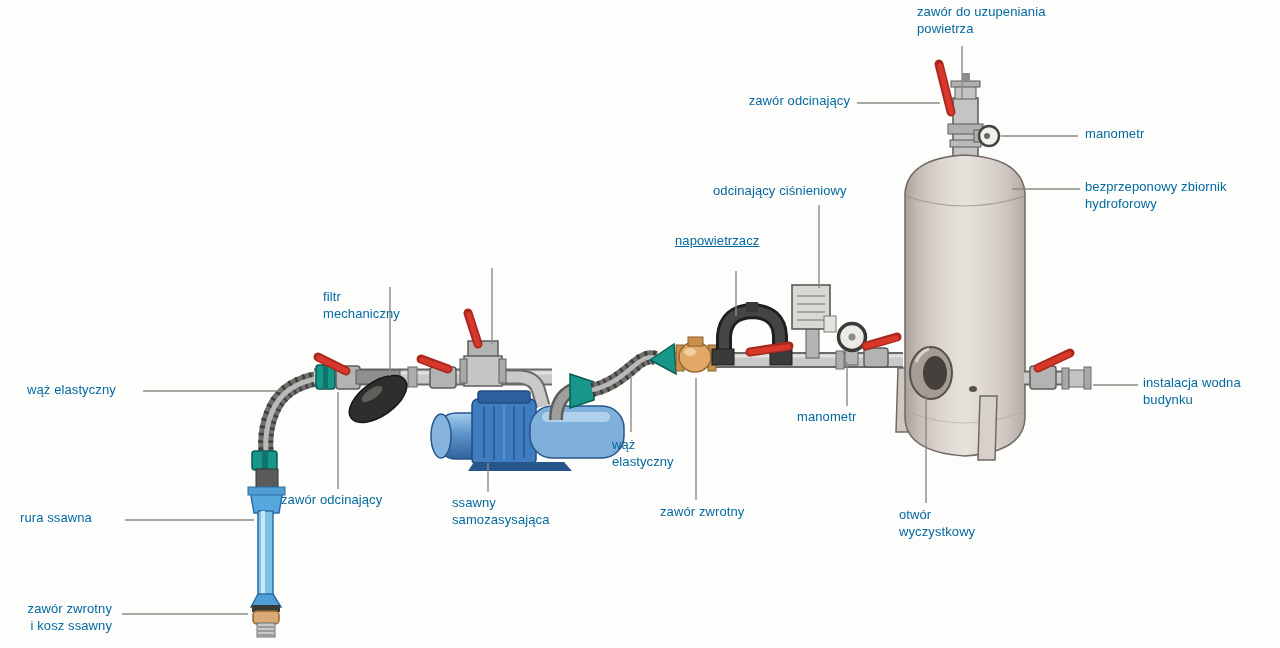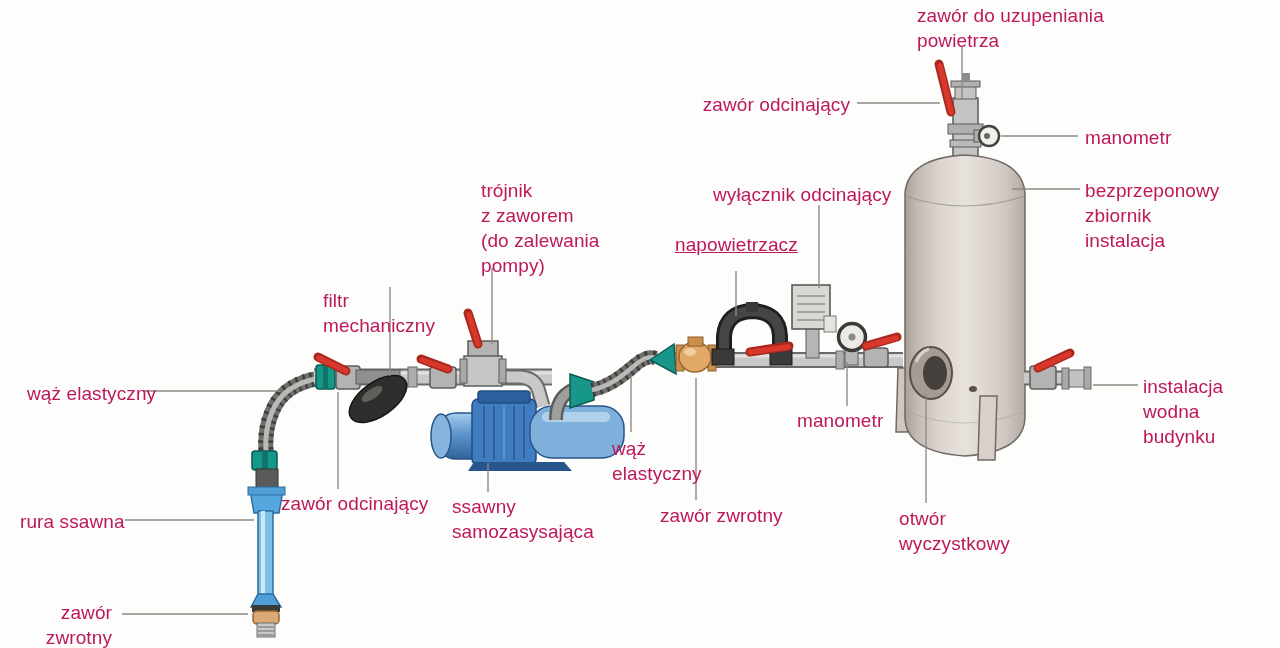--- a/index.html
+++ b/index.html
@@ -1,19 +1,19 @@
 <!DOCTYPE html>
 <html><head>
 <meta charset="utf-8">
 <style>
   html,body{margin:0;padding:0;background:#fdfdfb;}
   .canvas{position:relative;width:1280px;height:648px;background:#fdfdfb;overflow:hidden;
           font-family:"Liberation Sans",sans-serif;}
   .art{position:absolute;left:0;top:0;}
-  .lbl{position:absolute;font-size:19px;line-height:1.32;color:#be185d;
+  .lbl{position:absolute;font-size:13px;line-height:1.32;color:#0369a1;
        white-space:pre-line;letter-spacing:.1px;}
   .lbl.r{text-align:right;}
 </style>
 </head>
 <body>
 
 <div class="canvas">
 
 <svg class="art" width="1280" height="648" viewBox="0 0 1280 648">
   <defs>
@@ -244,27 +244,23 @@
     <path d="M125 520 H254"></path>
     <path d="M122 614 H248"></path>
   </g>
 </svg>
 
 <div class="lbl" style="left:917px;top:3px;">zawór do uzupeniania
 powietrza</div>
 <div class="lbl r" style="right:430px;top:92px;">zawór odcinający</div>
 <div class="lbl" style="left:1085px;top:125px;">manometr</div>
 <div class="lbl" style="left:1085px;top:178px;">bezprzeponowy zbiornik
-instalacja</div>
-<div class="lbl" style="left:713px;top:182px;">wyłącznik odcinający</div>
+hydroforowy</div>
+<div class="lbl" style="left:713px;top:182px;">odcinający ciśnieniowy</div>
 <div class="lbl" style="left:675px;top:232px;text-decoration:underline;">napowietrzacz</div>
-<div class="lbl" style="left:481px;top:178px;">trójnik
-z zaworem
-(do zalewania
-pompy)</div>
 <div class="lbl" style="left:323px;top:242px;margin-top:46px;">filtr
 mechaniczny</div>
 <div class="lbl" style="left:27px;top:381px;">wąż elastyczny</div>
 <div class="lbl" style="left:281px;top:491px;">zawór odcinający</div>
 <div class="lbl" style="left:452px;top:494px;">ssawny
 samozasysająca</div>
 <div class="lbl" style="left:612px;top:436px;">wąż
 elastyczny</div>
 <div class="lbl" style="left:660px;top:503px;">zawór zwrotny</div>
 <div class="lbl" style="left:797px;top:408px;">manometr</div>

